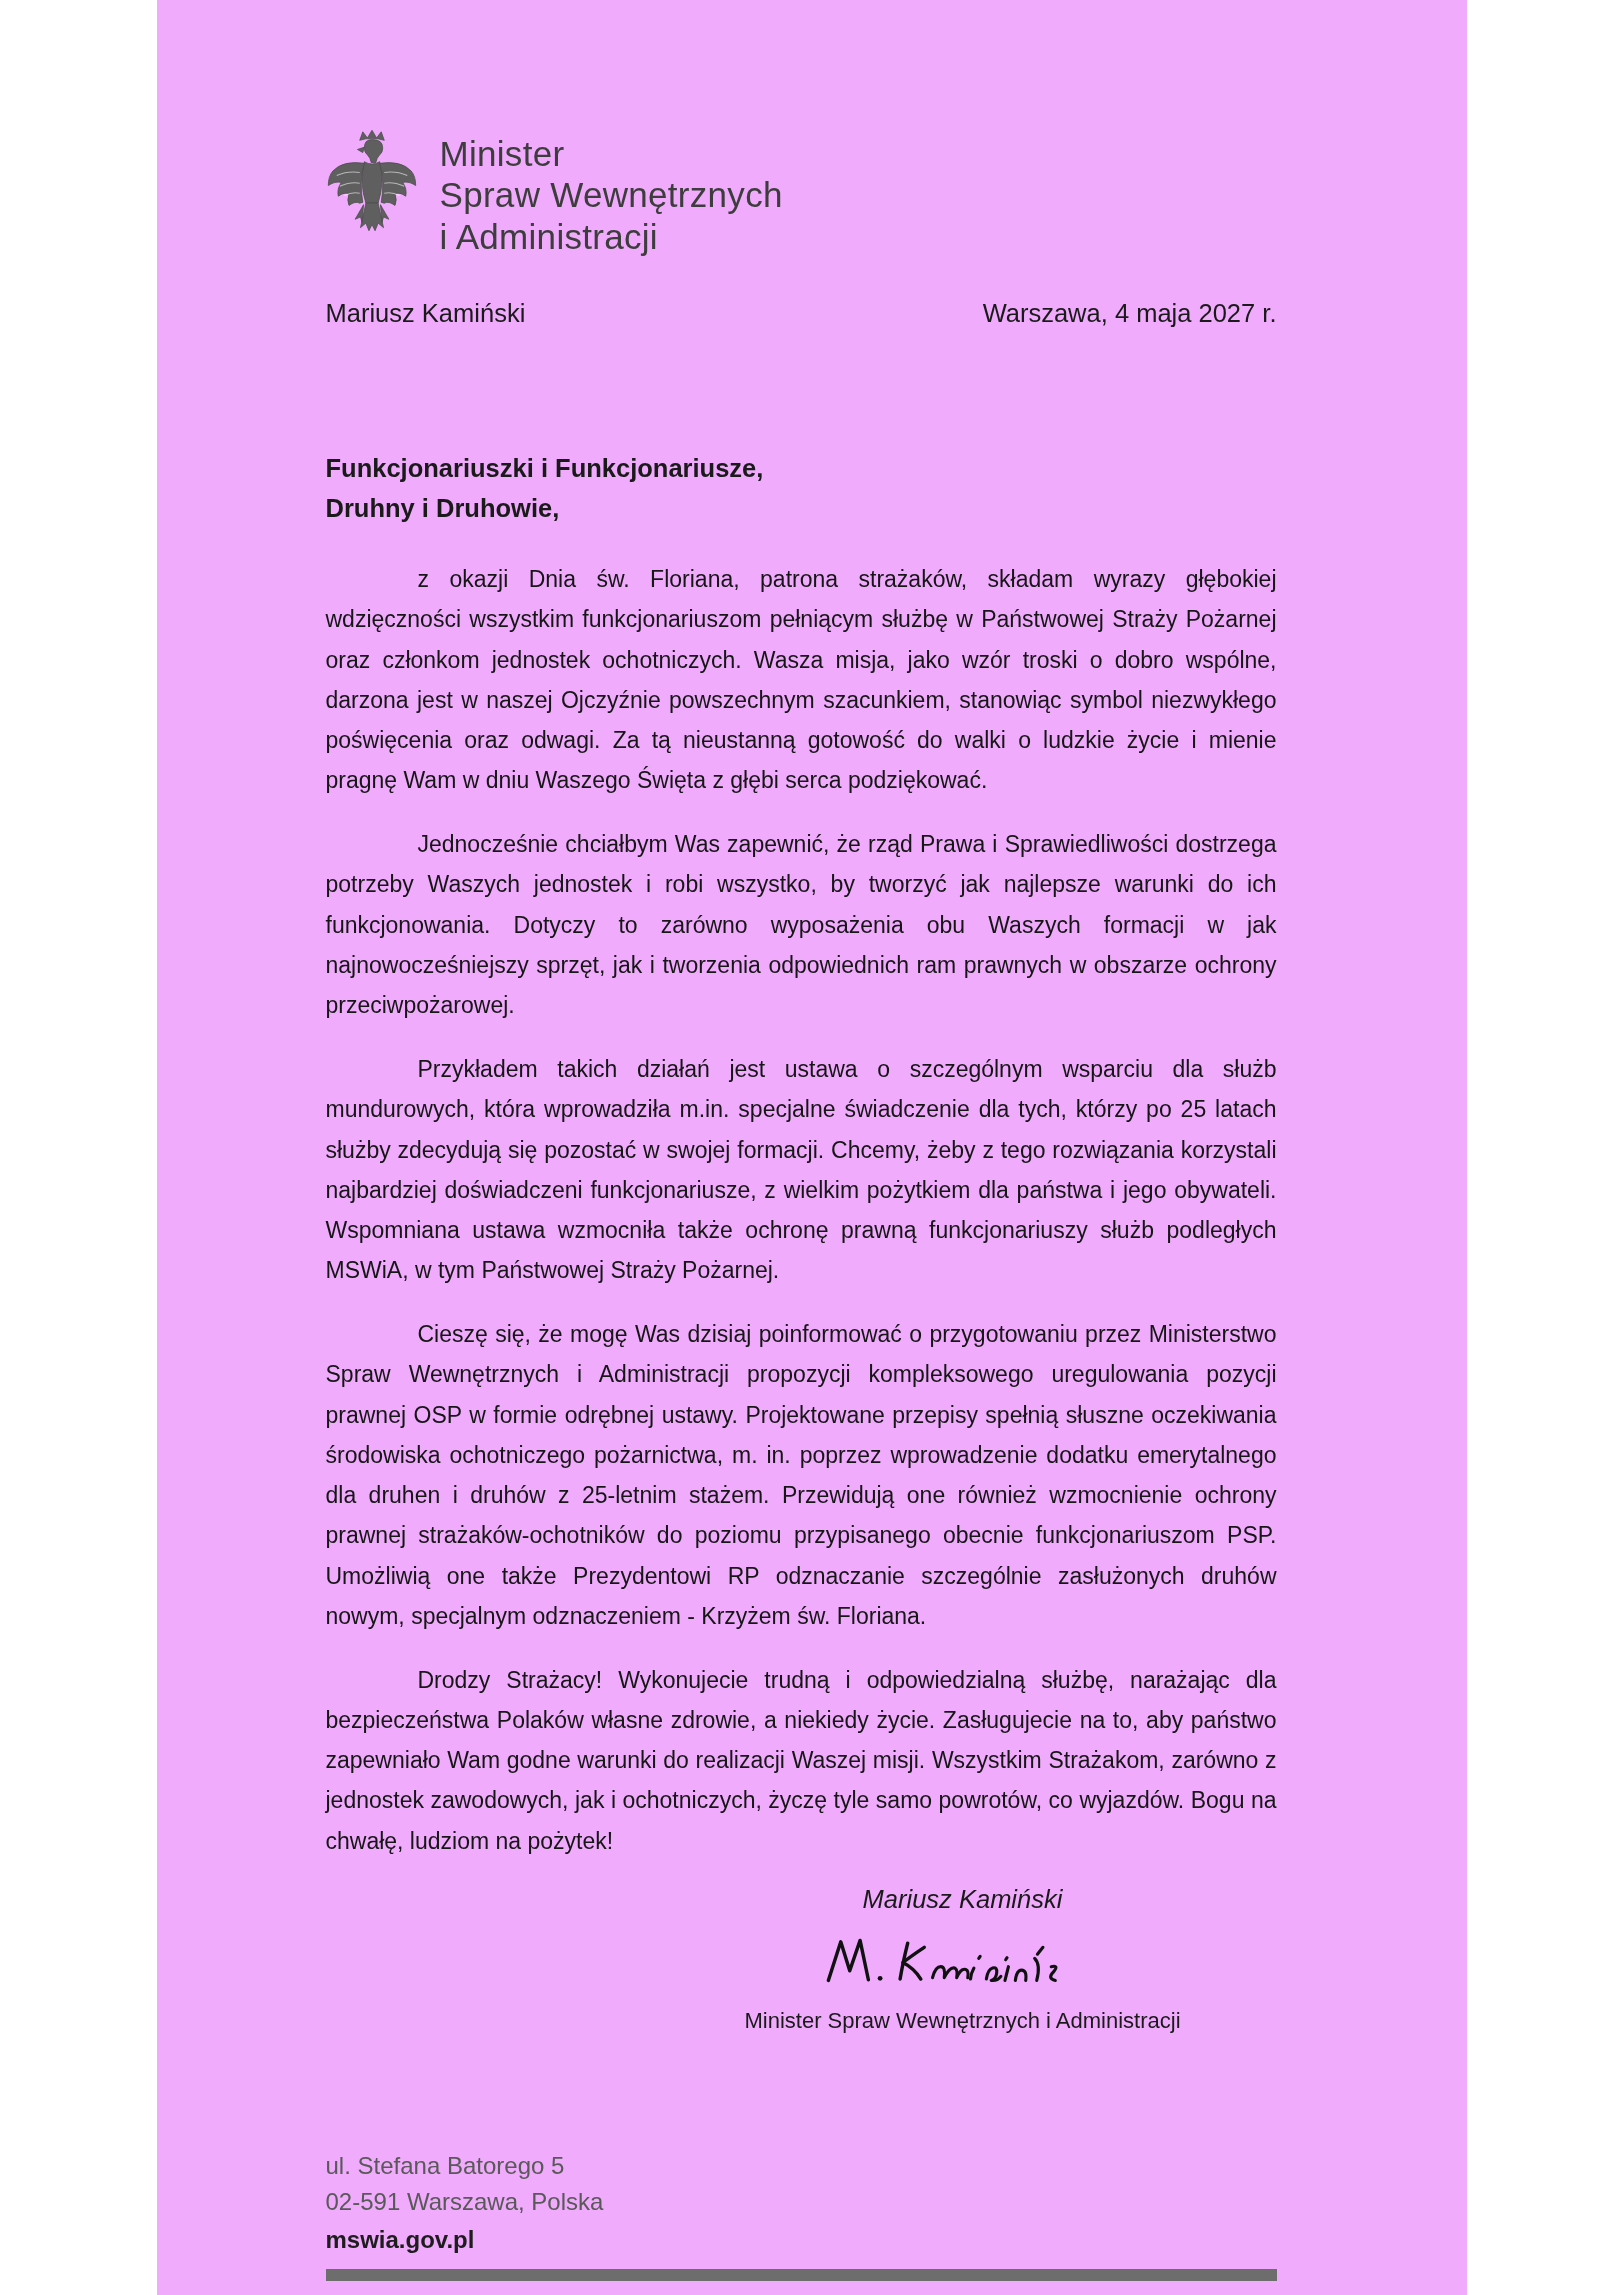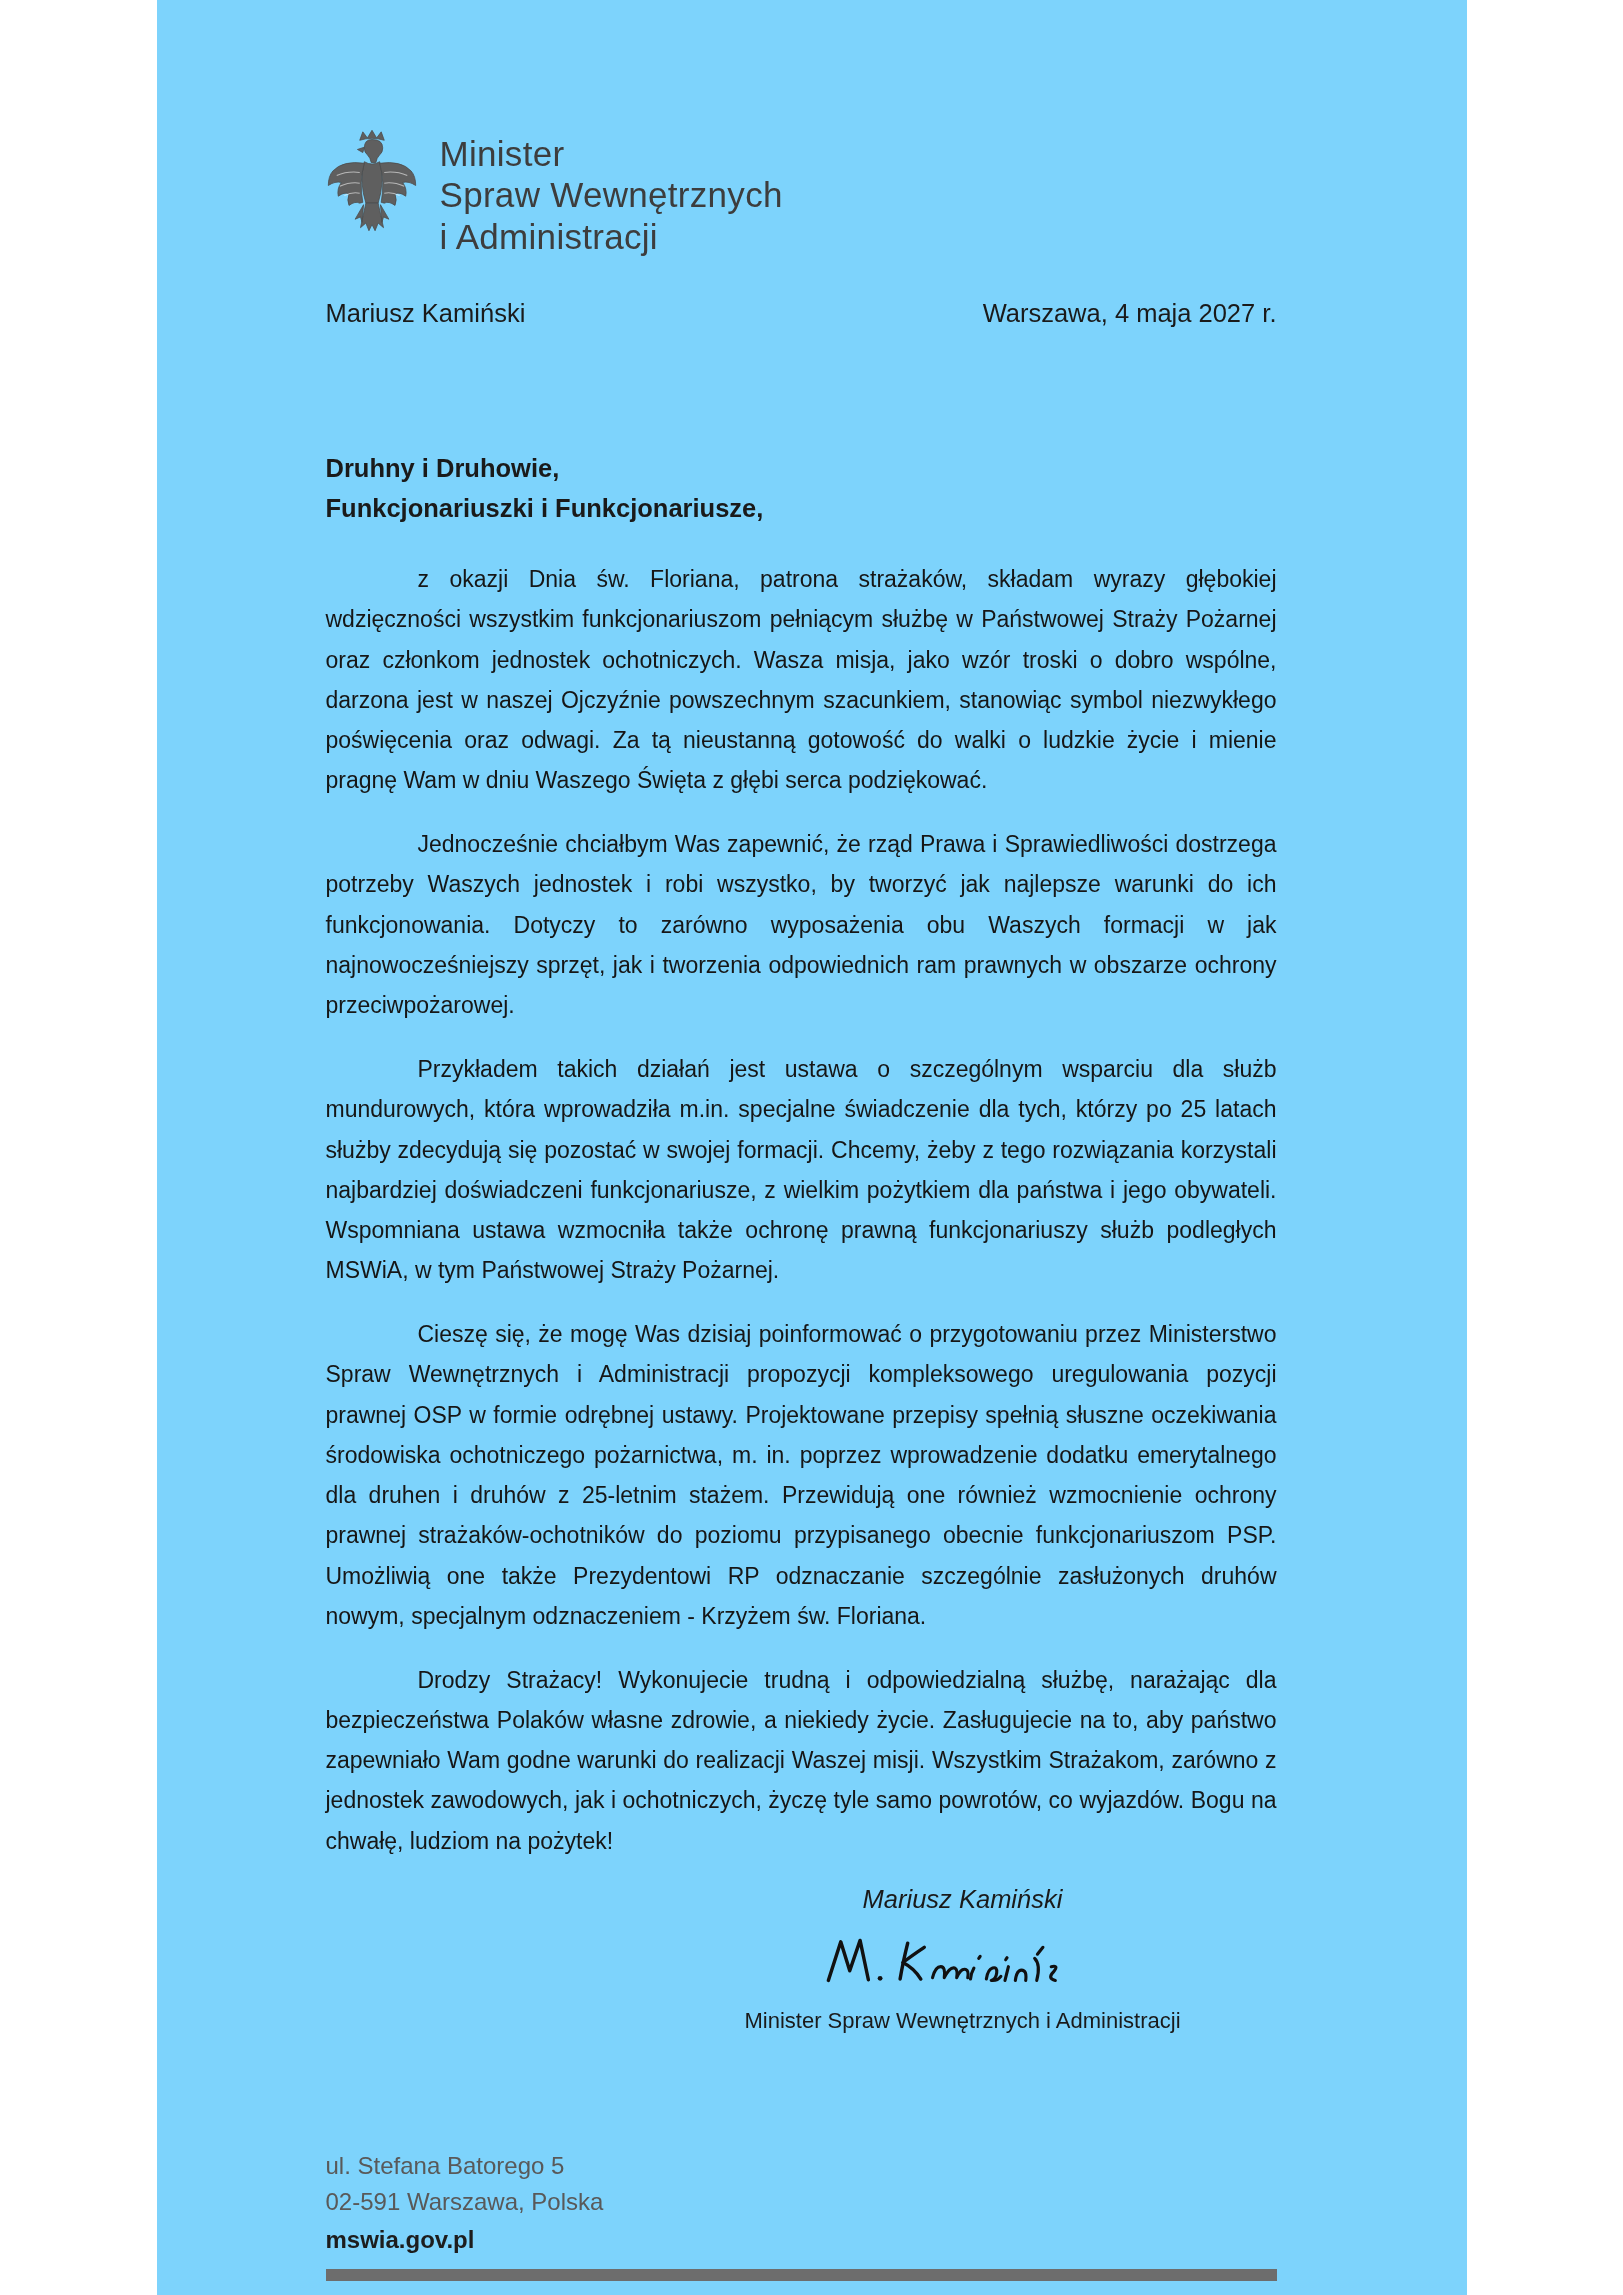--- a/index.html
+++ b/index.html
@@ -5,21 +5,21 @@
 <style>
   * { margin: 0; padding: 0; box-sizing: border-box; }
   html, body { background: #ffffff; }
   body { font-family: "Liberation Sans", sans-serif; color: #1a1a1a; }
 
   .page {
     position: relative;
     width: 1310px;
     height: 2295px;
     margin: 0 auto;
-    background: #7dd3fc;
+    background: #f0abfc;
     padding: 128px 190px 0 169px;
     overflow: hidden;
   }
 
   
   .header { display: flex; align-items: flex-start; gap: 22px; }
   .emblem { width: 92px; height: 115px; flex: 0 0 auto; }
   .ministry {
     font-size: 35px;
     line-height: 1.18;
@@ -131,22 +131,22 @@
       <div>i Administracji</div>
     </div>
   </div>
 
   <div class="meta-row">
     <span>Mariusz Kamiński</span>
     <span>Warszawa, 4 maja 2027 r.</span>
   </div>
 
   <div class="salutation">
+    <div>Funkcjonariuszki i Funkcjonariusze,</div>
     <div>Druhny i Druhowie,</div>
-    <div>Funkcjonariuszki i Funkcjonariusze,</div>
   </div>
 
   <div class="paragraphs">
     <p>z okazji Dnia św. Floriana, patrona strażaków, składam wyrazy głębokiej wdzięczności wszystkim funkcjonariuszom pełniącym służbę w Państwowej Straży Pożarnej oraz członkom jednostek ochotniczych. Wasza misja, jako wzór troski o dobro wspólne, darzona jest w naszej Ojczyźnie powszechnym szacunkiem, stanowiąc symbol niezwykłego poświęcenia oraz odwagi. Za tą nieustanną gotowość do walki o ludzkie życie i mienie pragnę Wam w dniu Waszego Święta z głębi serca podziękować.</p>
     <p>Jednocześnie chciałbym Was zapewnić, że rząd Prawa i Sprawiedliwości dostrzega potrzeby Waszych jednostek i robi wszystko, by tworzyć jak najlepsze warunki do ich funkcjonowania. Dotyczy to zarówno wyposażenia obu Waszych formacji w jak najnowocześniejszy sprzęt, jak i tworzenia odpowiednich ram prawnych w obszarze ochrony przeciwpożarowej.</p>
     <p>Przykładem takich działań jest ustawa o szczególnym wsparciu dla służb mundurowych, która wprowadziła m.in. specjalne świadczenie dla tych, którzy po 25 latach służby zdecydują się pozostać w swojej formacji. Chcemy, żeby z tego rozwiązania korzystali najbardziej doświadczeni funkcjonariusze, z wielkim pożytkiem dla państwa i jego obywateli. Wspomniana ustawa wzmocniła także ochronę prawną funkcjonariuszy służb podległych MSWiA, w tym Państwowej Straży Pożarnej.</p>
     <p>Cieszę się, że mogę Was dzisiaj poinformować o przygotowaniu przez Ministerstwo Spraw Wewnętrznych i Administracji propozycji kompleksowego uregulowania pozycji prawnej OSP w formie odrębnej ustawy. Projektowane przepisy spełnią słuszne oczekiwania środowiska ochotniczego pożarnictwa, m. in. poprzez wprowadzenie dodatku emerytalnego dla druhen i druhów z 25-letnim stażem. Przewidują one również wzmocnienie ochrony prawnej strażaków-ochotników do poziomu przypisanego obecnie funkcjonariuszom PSP. Umożliwią one także Prezydentowi RP odznaczanie szczególnie zasłużonych druhów nowym, specjalnym odznaczeniem - Krzyżem św. Floriana.</p>
     <p>Drodzy Strażacy! Wykonujecie trudną i odpowiedzialną służbę, narażając dla bezpieczeństwa Polaków własne zdrowie, a niekiedy życie. Zasługujecie na to, aby państwo zapewniało Wam godne warunki do realizacji Waszej misji. Wszystkim Strażakom, zarówno z jednostek zawodowych, jak i ochotniczych, życzę tyle samo powrotów, co wyjazdów. Bogu na chwałę, ludziom na pożytek!</p>
   </div>
 

